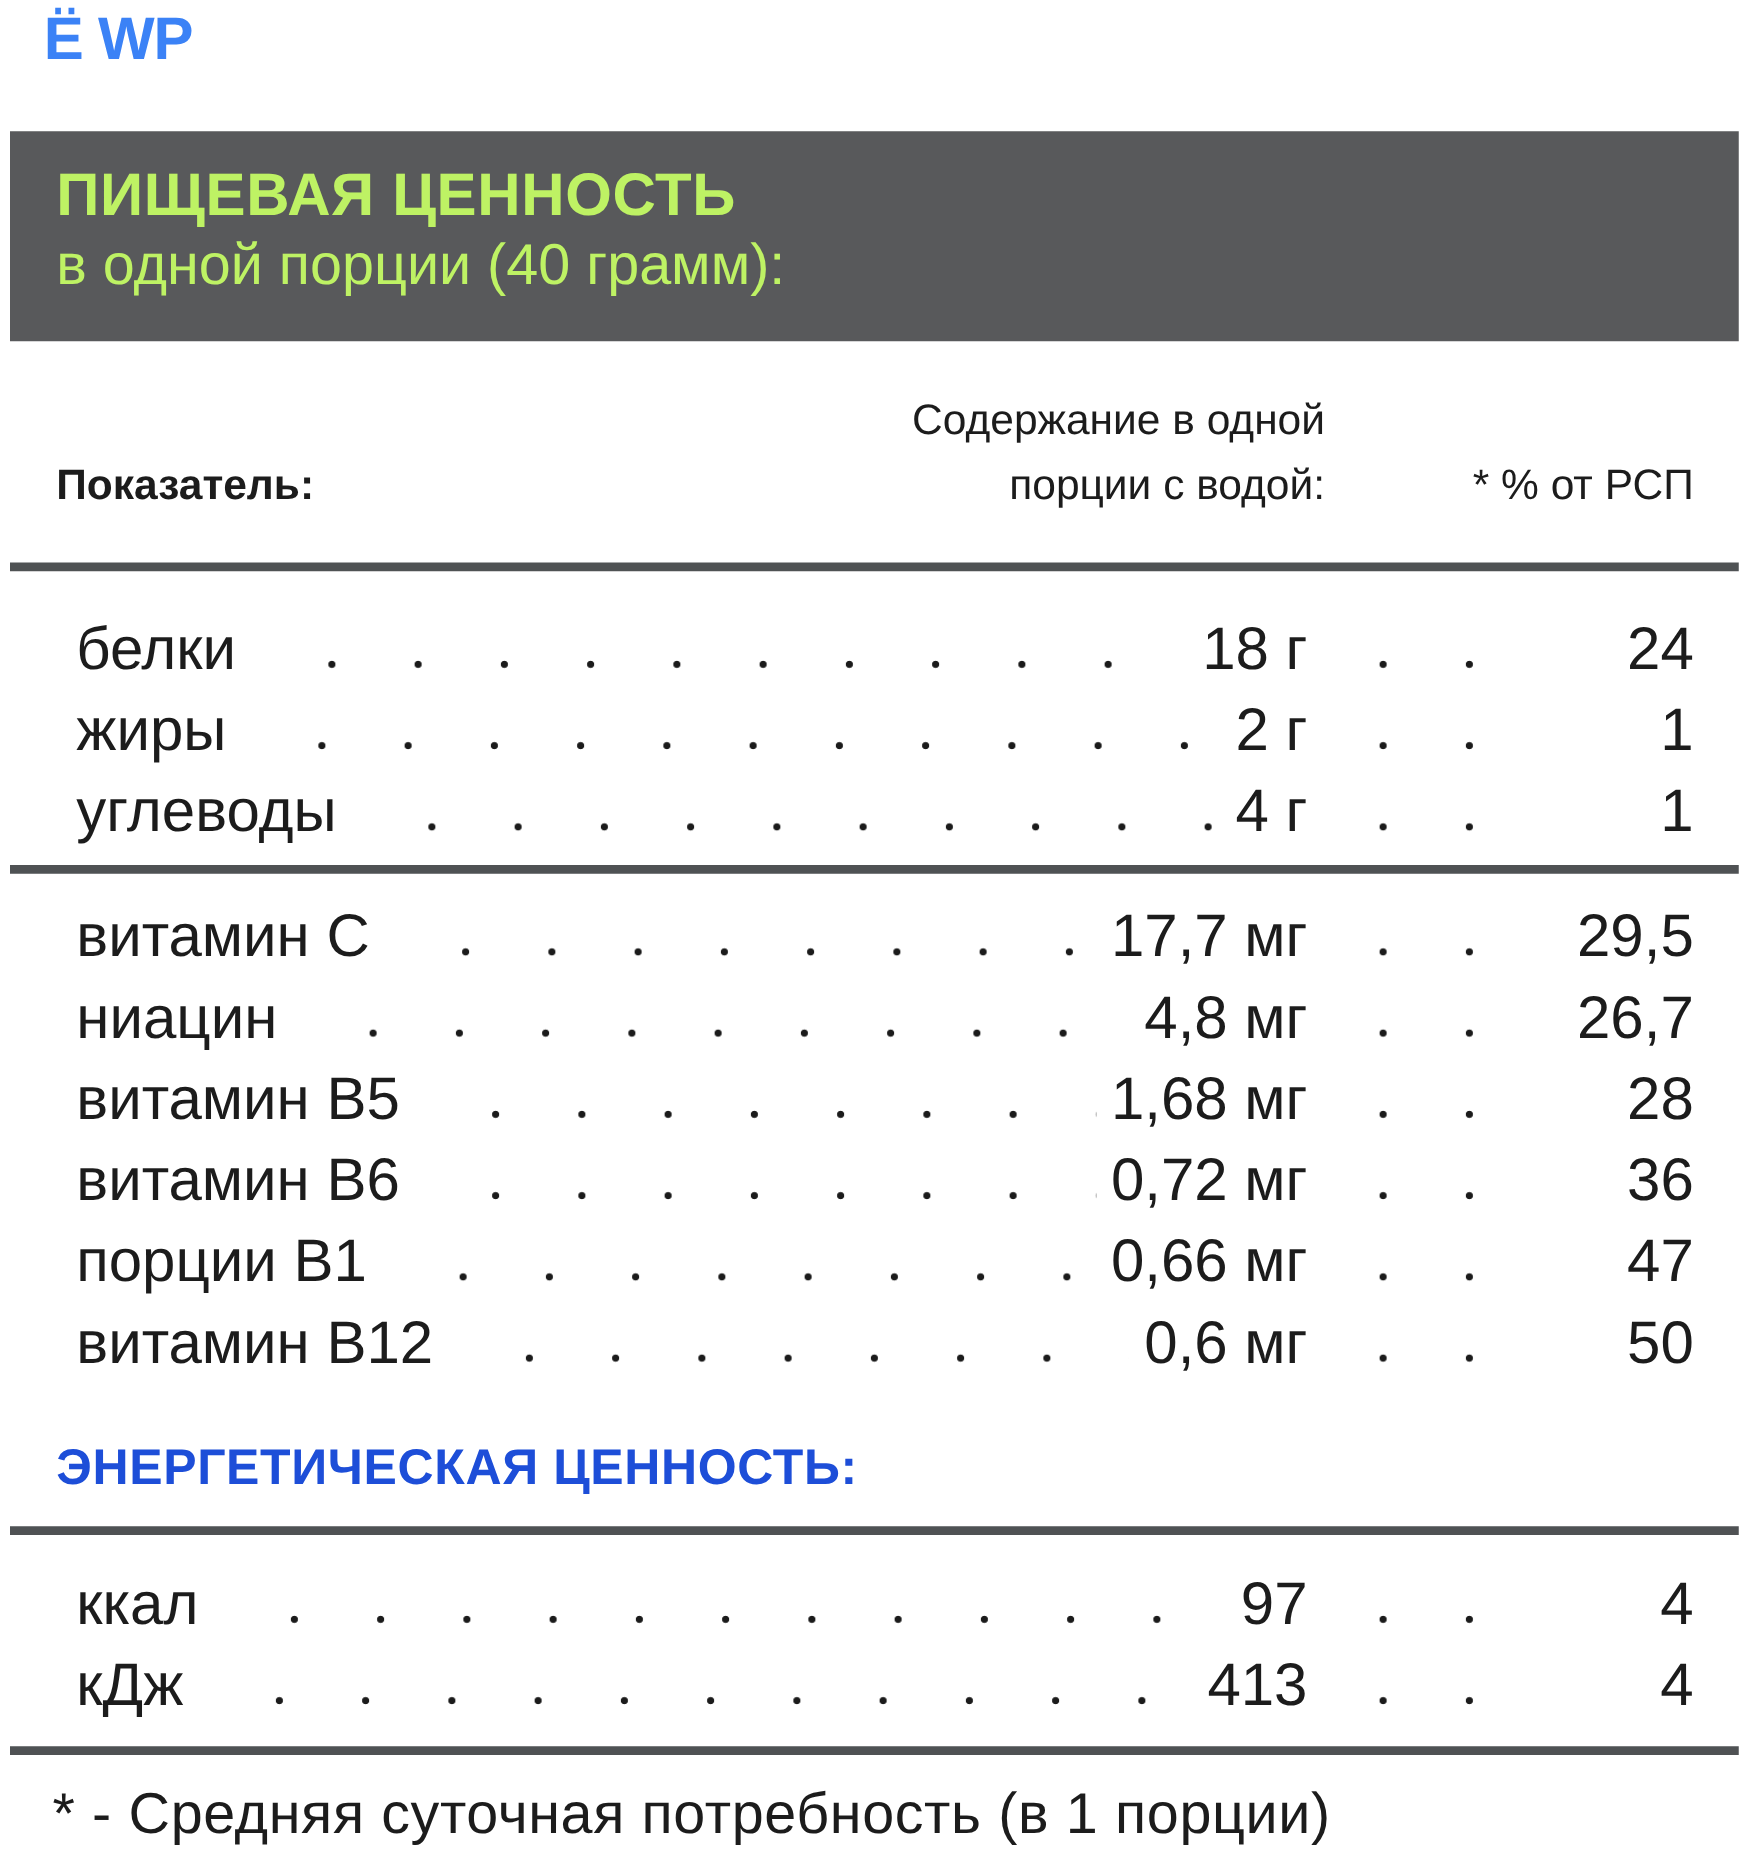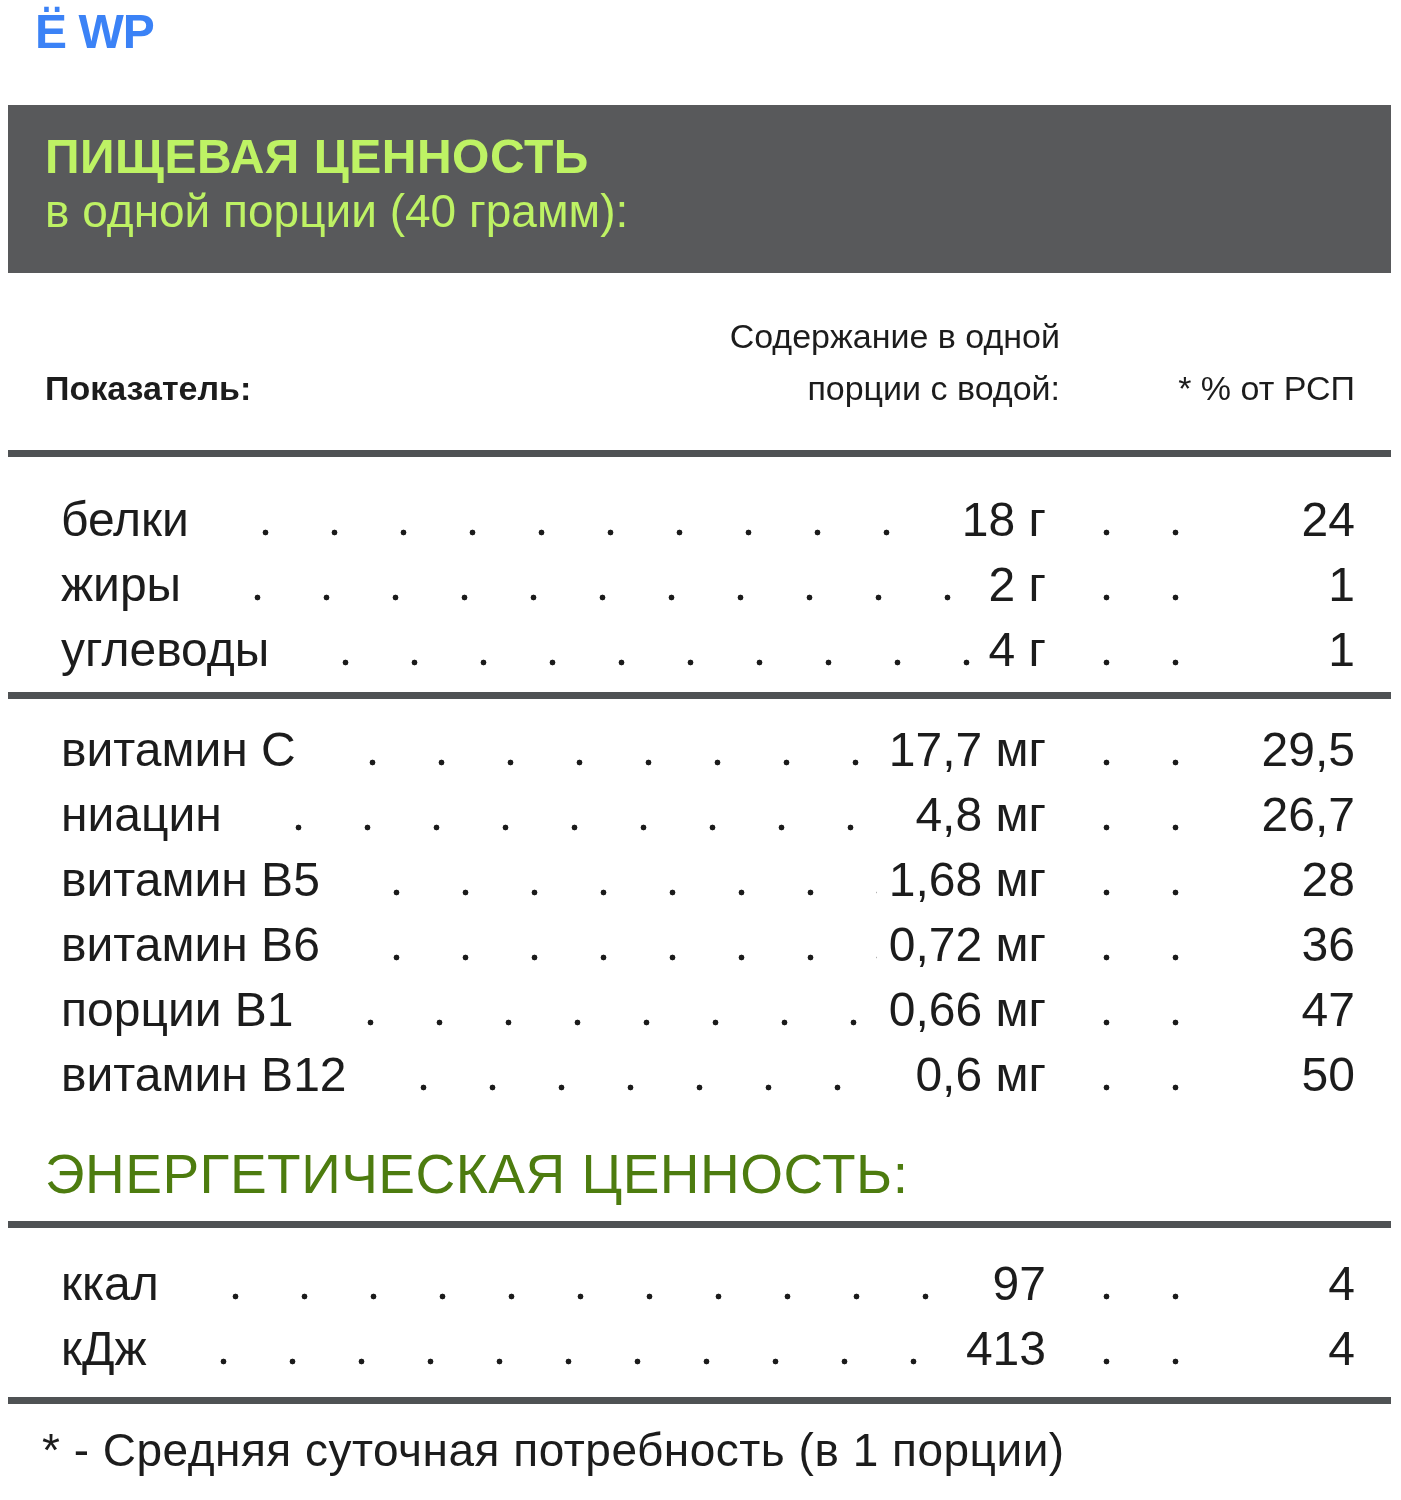--- a/index.html
+++ b/index.html
@@ -97,25 +97,25 @@
     background-size: 69px 7px;
     background-repeat: repeat-x;
     background-position: 14px 0;
   }
   .row .value   { flex: 0 0 auto; text-align: right; }
   .row .percent { flex: 0 0 110px; text-align: right; }
 
   
   .energy-heading {
     margin: 41px 46px 0 45px;
-    font-size: 55px;
-    font-weight: 400;
+    font-size: 40px;
+    font-weight: 700;
     line-height: 52px;
     letter-spacing: 0.5px;
-    color: #4d7c0f;
+    color: #1d4ed8;
   }
 
   
   .footnote {
     margin: 19px 46px 0 42px;
     font-size: 46px;
     line-height: 55px;
     letter-spacing: 0.5px;
   }
 </style>

